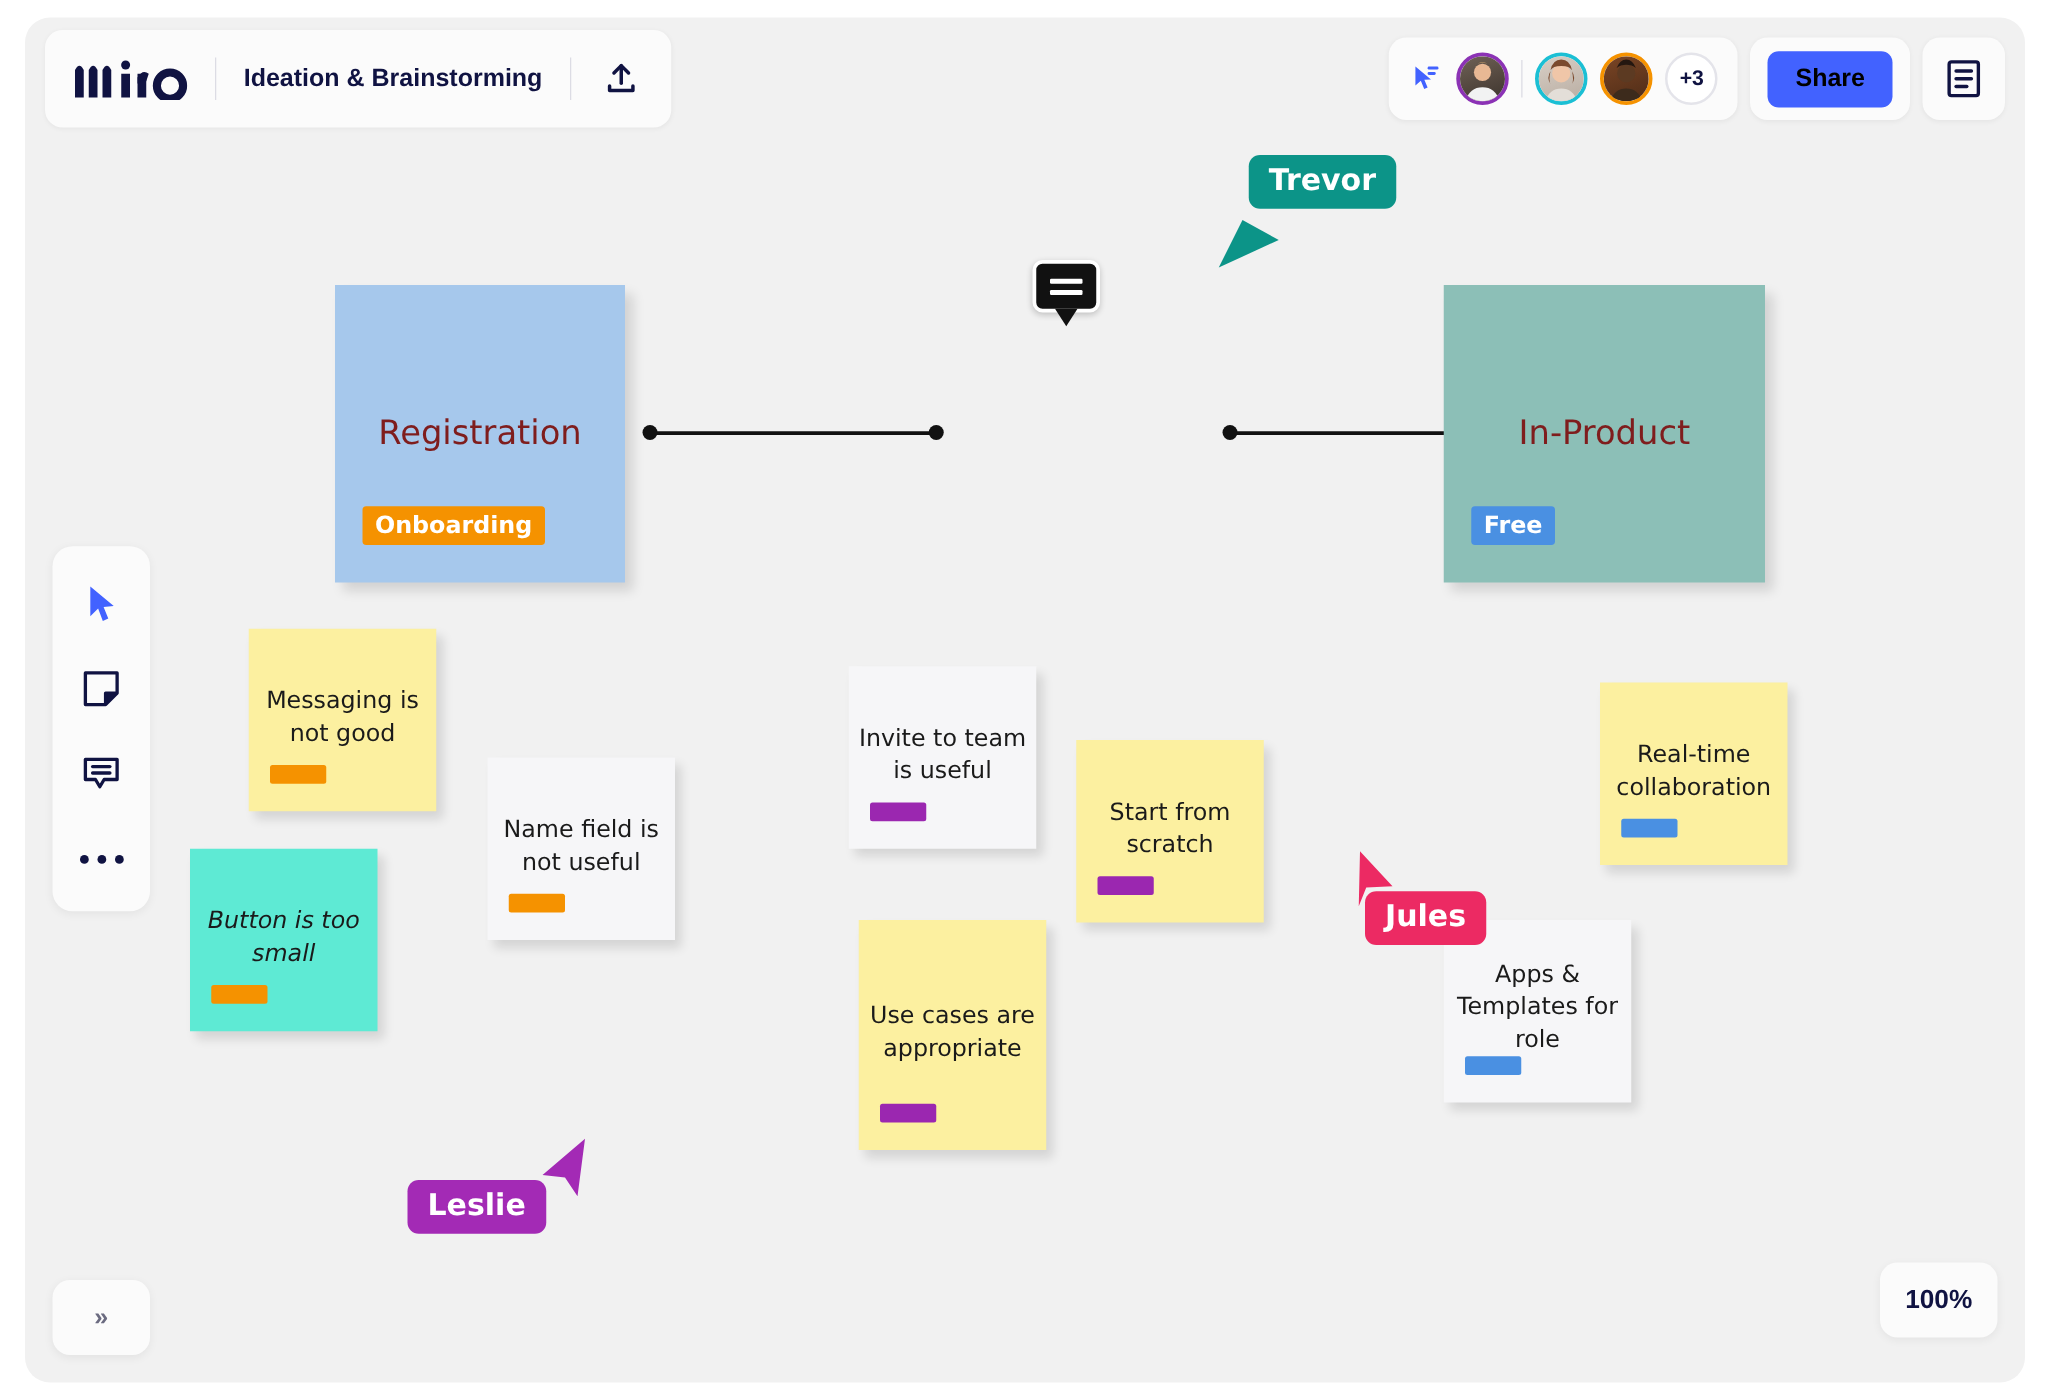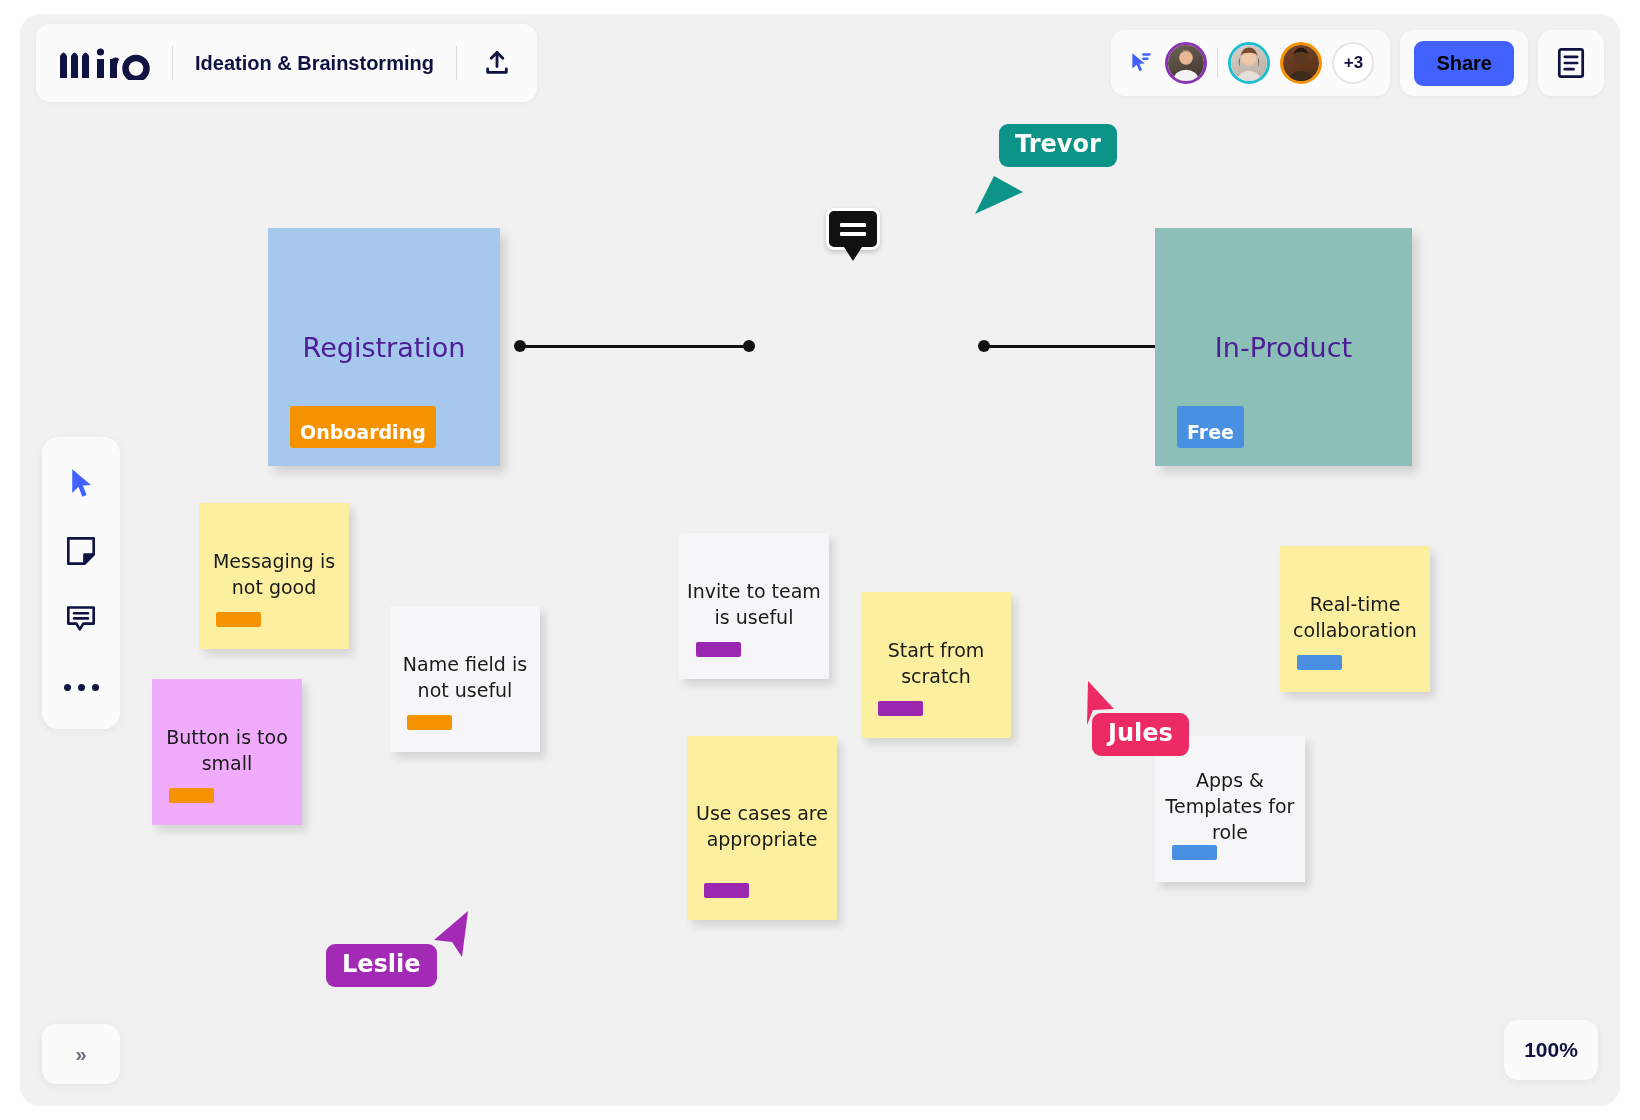--- a/index.html
+++ b/index.html
@@ -95,27 +95,27 @@
 
   
   .card {
     position:absolute;
     box-shadow:6px 7px 9px rgba(0,0,0,0.13);
     cursor:pointer;
   }
   .card-title {
     position:absolute; left:0; right:0; top:50%;
     transform:translateY(-50%);
-    text-align:center; font-size:27px; color:#4c1d95;
+    text-align:center; font-size:27px; color:#7f1d1d;
     font-family:"DejaVu Sans", sans-serif;
   }
   .tag {
-    position:absolute; left:22px; bottom:18px;
+    position:absolute; left:22px; bottom:30px;
     color:#fff; font-size:19px; font-weight:700;
-    padding:15px 10px 5px; border-radius:3px;
+    padding:4px 10px 5px; border-radius:3px;
     font-family:"DejaVu Sans", sans-serif;
   }
 
   .sticky {
     position:absolute;
     box-shadow:5px 6px 8px rgba(0,0,0,0.12);
     cursor:pointer;
     padding-left:48px;
   }
   .sticky-text {
@@ -161,21 +161,21 @@
 
   
   .expand-btn {
     position:absolute; left:22px; bottom:22px;
     width:78px; height:60px; background:#fbfbfb; border-radius:14px;
     display:flex; align-items:center; justify-content:center;
     cursor:pointer; box-shadow:0 2px 8px rgba(0,0,0,0.06);
     color:#6b6b80; font-size:20px; font-weight:700;
   }
   .zoom-box {
-    position:absolute; right:22px; bottom:26px;
+    position:absolute; right:22px; bottom:36px;
     min-width:94px; height:60px; background:#fbfbfb; border-radius:14px;
     display:flex; align-items:center; justify-content:center;
     cursor:pointer; box-shadow:0 2px 8px rgba(0,0,0,0.06);
     color:#101342; font-size:21px; font-weight:700;
   }
 </style>
 </head>
 <body>
 
 <div id="app">
@@ -324,21 +324,21 @@
   <div class="sticky" style="left:179px; top:489px; width:150px; height:146px; background:#fcf0a0;">
     <div class="sticky-text">Messaging is not good</div>
     <div class="sticky-bar" style="background:#f59200;"></div>
   </div>
 
   <div class="sticky" style="left:370px; top:592px; width:150px; height:146px; background:#f6f6f8;">
     <div class="sticky-text">Name field is not useful</div>
     <div class="sticky-bar" style="background:#f59200;"></div>
   </div>
 
-  <div class="sticky" style="left:132px; top:665px; width:150px; height:146px; background:#f0abfc;">
+  <div class="sticky" style="left:132px; top:665px; width:150px; height:146px; background:#5eead4;font-style:italic;">
     <div class="sticky-text">Button is too small</div>
     <div class="sticky-bar" style="background:#f59200;"></div>
   </div>
 
   <div class="sticky" style="left:841px; top:578px; width:150px; height:146px; background:#fcf0a0;">
     <div class="sticky-text">Start from scratch</div>
     <div class="sticky-bar" style="background:#9b27b0;"></div>
   </div>
 
   <div class="sticky" style="left:659px; top:519px; width:150px; height:146px; background:#f6f6f8;">

